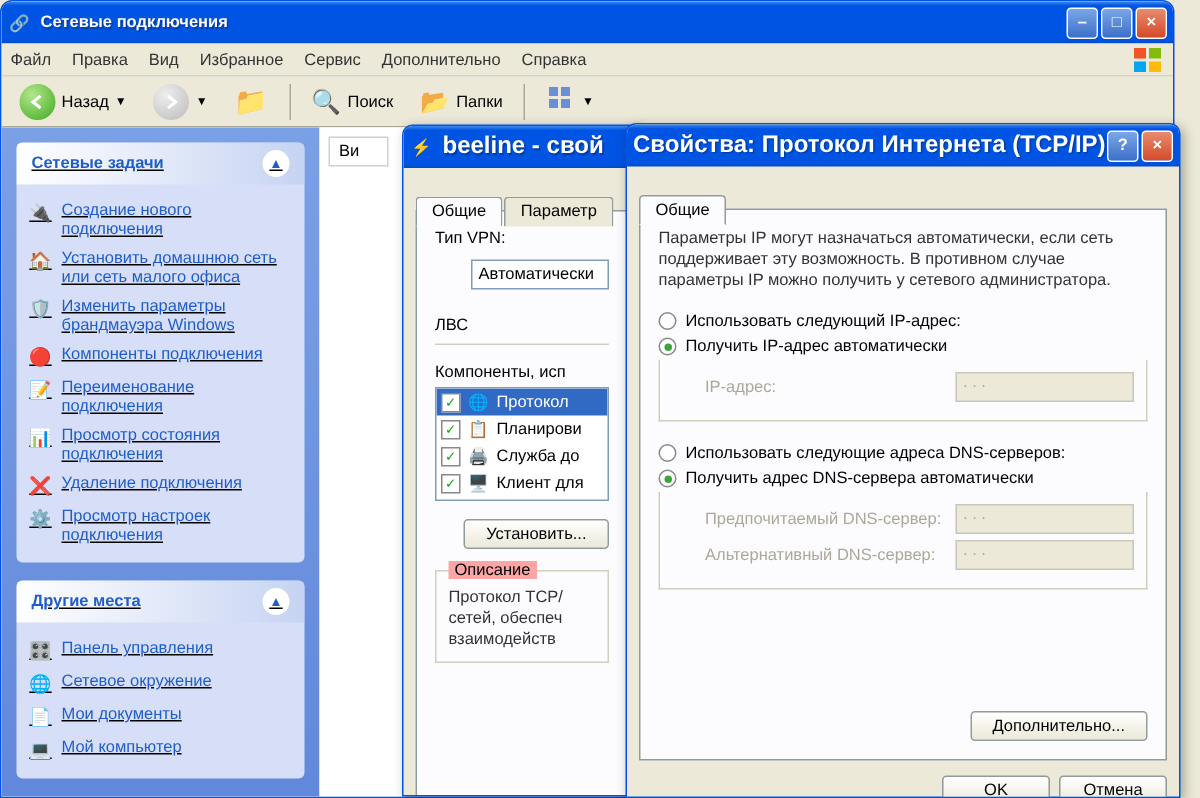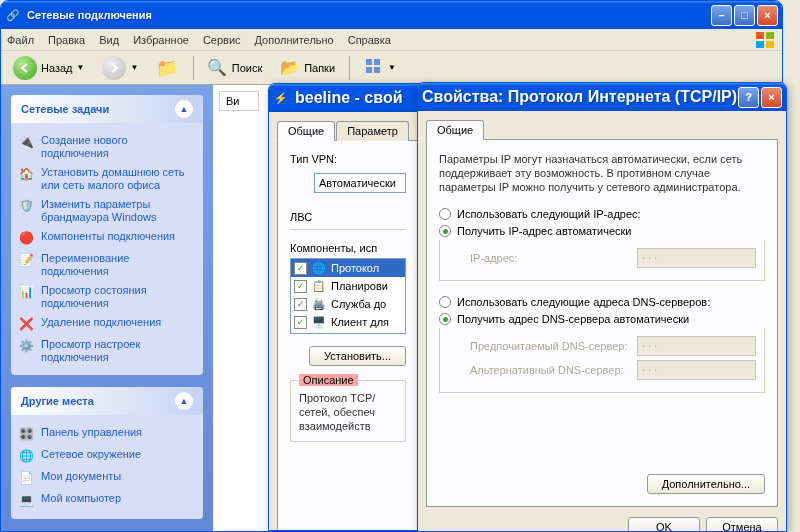--- a/index.html
+++ b/index.html
@@ -22,38 +22,38 @@
   .toolbar { height: 34px; background: #ece9d8; display: flex; align-items: center; padding: 0 6px; gap: 6px; border-bottom: 1px solid #aca899; }
   .tb-btn { display: flex; align-items: center; gap: 4px; padding: 2px 6px; border-radius: 3px; cursor: pointer; }
   .tb-icon { width: 24px; height: 24px; border-radius: 50%; display: flex; align-items: center; justify-content: center; }
   .round-green { background: radial-gradient(circle at 35% 30%, #b4e68e, #3faa1f); }
   .round-grey { background: radial-gradient(circle at 35% 30%, #eee, #bbb); }
   .tb-sep { width: 1px; height: 24px; background: #aca899; margin: 0 2px; }
   
   .content-area { display: flex; height: calc(100% - 84px); background: #fff; }
   
   
-  .sidebar { width: 212px; background: linear-gradient(to bottom, #7aa1e6, #6288db); padding: 10px; overflow: hidden; }
+  .sidebar { width: 212px; background: linear-gradient(to bottom, #7aa1e6, #6288db); padding: 10px; overflow: hidden; text-decoration: underline; }
   .side-panel { background: #d6dff7; border-radius: 4px; margin-bottom: 12px; overflow: hidden; }
   .side-panel-header { background: linear-gradient(to right, #fff, #c6d3f2); color: #215dc6; font-weight: bold; padding: 5px 10px; font-size: 12px; display: flex; align-items: center; justify-content: space-between; }
   .side-panel-body { padding: 8px 8px; }
   .side-item { display: flex; align-items: flex-start; gap: 6px; padding: 3px 0; color: #215dc6; cursor: pointer; line-height: 13px; }
   .side-icon { width: 16px; height: 16px; flex-shrink: 0; display: flex; align-items: center; justify-content: center; font-size: 12px; }
   .chev { width: 18px; height: 18px; border-radius: 50%; background: #fff; color: #215dc6; display: flex; align-items: center; justify-content: center; font-size: 9px; }
   
   .main-pane { flex: 1; background: #fff; padding: 6px; }
   
   
   .dialog { position: absolute; background: #ece9d8; border: 1px solid #0054e3; border-radius: 7px 7px 0 0; box-shadow: 2px 2px 8px rgba(0,0,0,0.3); overflow: hidden; }
   .dialog-title { height: 28px; background: linear-gradient(to bottom, #3b8aeb 0%, #0054e3 10%, #0054e3 90%, #004bc8 100%); color: #fff; display: flex; align-items: center; padding: 0 4px; font-weight: bold; font-size: 12px; }
   .dialog-title .titlebar-text { font-size: 16px; }
   .dialog-body { padding: 8px; }
   
   .tabs { display: flex; }
-  .tab { padding: 3px 10px; background: #ece9d8; border: 1px solid #919b9c; border-bottom: none; border-radius: 3px 3px 0 0; margin-right: 1px; cursor: pointer; position: relative; top: 1px; }
+  .tab { padding: 3px 10px; background: #ece9d8; border: 1px solid #919b9c; border-bottom: none; border-radius: 3px 3px 0 0; margin-right: 1px; cursor: pointer; position: relative; top: 11px; }
   .tab.active { background: #fcfcfe; z-index: 2; border-bottom: 1px solid #fcfcfe; }
   .tab-content { background: #fcfcfe; border: 1px solid #919b9c; padding: 12px; }
   
   .field-row { display: flex; align-items: center; gap: 10px; margin-bottom: 8px; }
   .combo { border: 1px solid #7f9db9; background: #fff; padding: 2px 4px; height: 20px; flex: 1; display: flex; align-items: center; justify-content: space-between; margin-left: 24px; }
   
   .groupbox { border: 1px solid #d0d0bf; padding: 10px 8px 8px; margin-top: 8px; position: relative; }
   .groupbox-title { position: absolute; top: -7px; left: 8px; background: #fca5a5; padding: 0 4px; }
   
   .component-list { border: 1px solid #7f9db9; background: #fff; height: 76px; overflow: hidden; }

